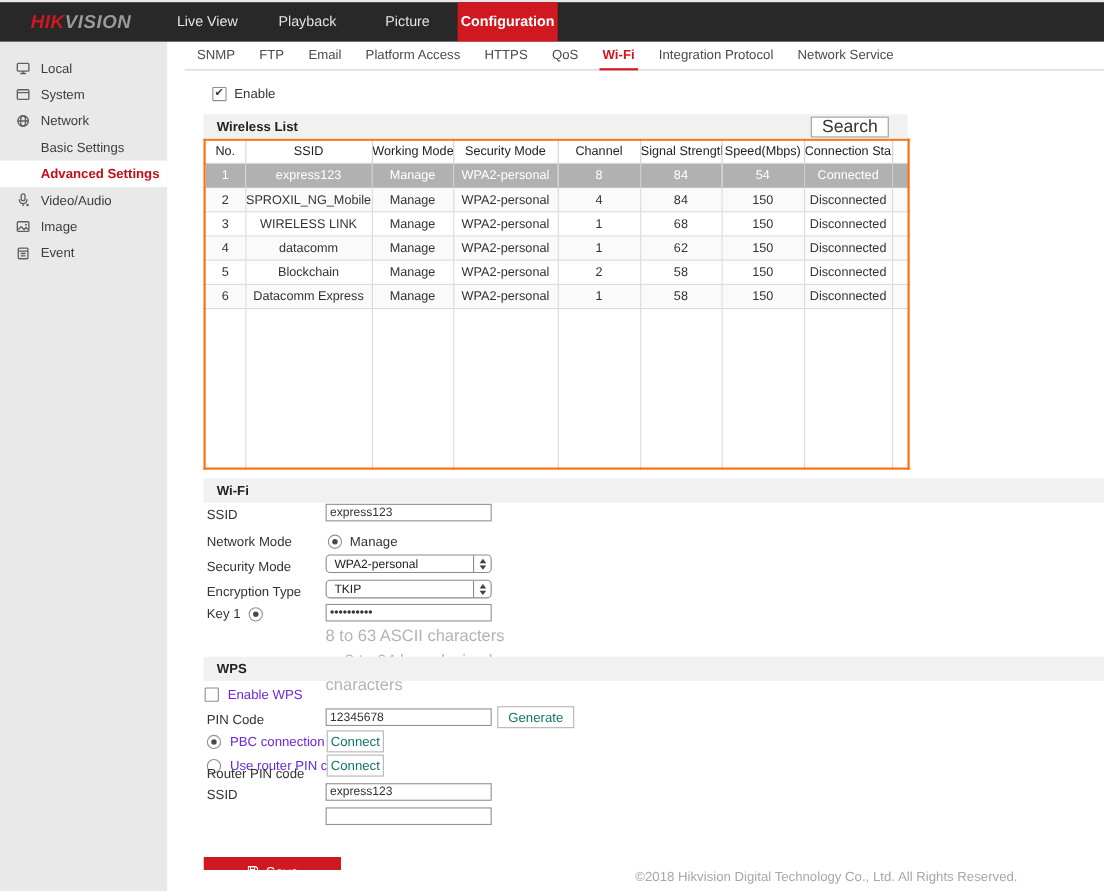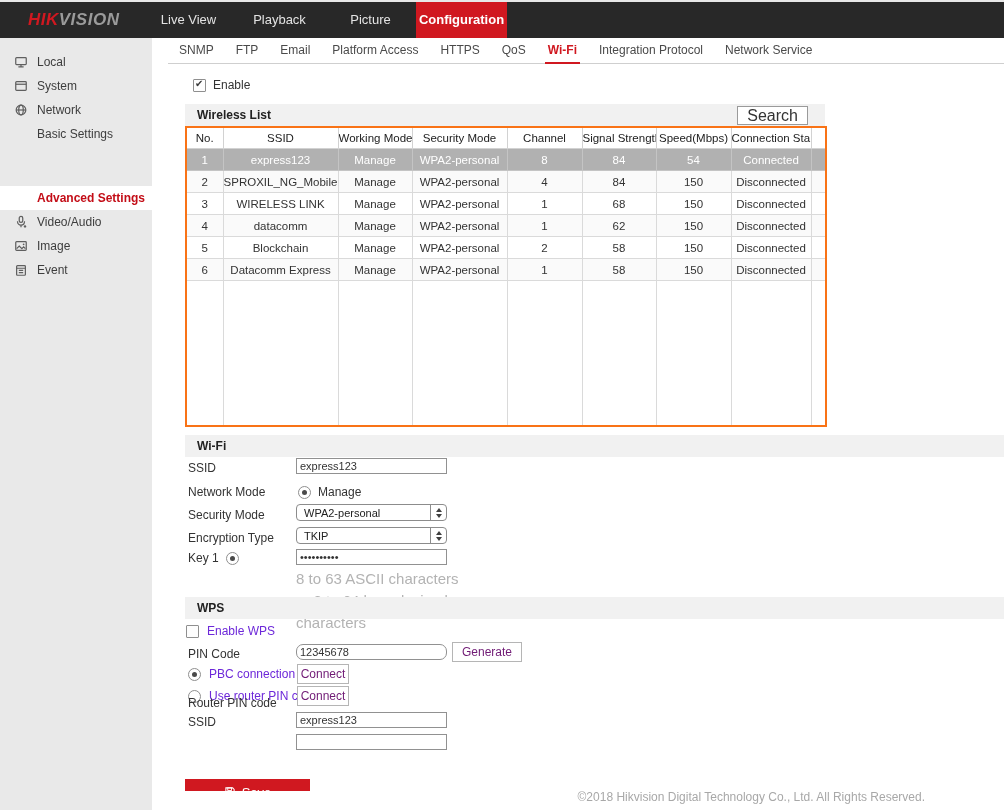--- a/index.html
+++ b/index.html
@@ -10,21 +10,21 @@
   .topnav { position:absolute; top:2px; left:0; width:100%; height:36px; background:#282828; }
   .logo { position:absolute; left:28px; top:0; line-height:36px; font-style:italic; font-weight:bold; font-size:17px; letter-spacing:.5px; }
   .logo .hik { color:#d01820; } .logo .vision { color:#9a9a9a; }
   .nav-items { position:absolute; left:143px; top:0; height:36px; display:flex; }
   .nav-item { width:91px; text-align:center; line-height:36px; color:#e3e3e3; font-size:13px; cursor:pointer; }
   .nav-item.active { background:#d01820; color:#fff; font-weight:bold; }
 
   
   .sidebar { position:absolute; left:0; top:38px; width:152px; bottom:0; background:#e9e9e9; padding-top:12px; }
   .side-item { position:relative; height:24px; line-height:24px; font-size:12px; color:#3d3d3d; padding-left:37px; cursor:pointer; }
-  .side-item.active { background:#fff; color:#c30d17; font-weight:bold;margin-top:40px; }
+  .side-item.active { background:#fff; color:#c30d17; font-weight:bold; }
   .side-item .sicon { position:absolute; left:14px; top:5px; width:14px; height:14px; }
   .side-item .sicon svg { width:14px; height:14px; display:block; }
 
   
   .content { position:absolute; left:152px; top:38px; right:0; bottom:0; background:#fff; }
   .tabs { margin-left:16px; height:25px; border-bottom:1px solid #cfcfcf; display:flex; }
   .tab { padding:0 11px; line-height:24px; font-size:12px; color:#4a4a4a; cursor:pointer; position:relative; white-space:nowrap; }
   .tab.active { color:#d01820; font-weight:bold; }
   .tab.active::after { content:""; position:absolute; left:8px; right:8px; bottom:-1px; height:2px; background:#d01820; }
 
@@ -52,21 +52,21 @@
   
   .section-bar { position:absolute; left:33px; right:0; height:22px; background:#f1f1f1; line-height:22px; font-size:12px; font-weight:bold; color:#222; padding-left:12px; }
   .flabel { position:absolute; left:36px; font-size:12px; color:#333; line-height:14px; white-space:nowrap; display:flex; align-items:center; gap:7px; }
   .finput { position:absolute; left:144px; width:151px; height:16px; border:1px solid #919191; font-size:11px; color:#333; padding:0 3px; background:#fff; font-family:inherit; box-sizing:border-box; }
   .fselect { position:absolute; left:144px; width:151px; height:17px; border:1px solid #8c8c8c; border-radius:4px; background:#fff; box-sizing:border-box; cursor:pointer; }
   .fselect .sel-text { position:absolute; left:7px; top:1px; font-size:11px; color:#222; line-height:14px; }
   .fselect .stepper { position:absolute; right:0; top:0; bottom:0; width:15px; border-left:1px solid #8c8c8c; display:flex; flex-direction:column; align-items:center; justify-content:center; gap:2px; }
   .arr-up { width:0; height:0; border-left:3px solid transparent; border-right:3px solid transparent; border-bottom:4px solid #3f3f3f; }
   .arr-down { width:0; height:0; border-left:3px solid transparent; border-right:3px solid transparent; border-top:4px solid #3f3f3f; }
   .hint { position:absolute; left:144px; top:530px; width:180px; font-size:15px; color:#b3b3b3; line-height:1.45; }
-  .gbtn { position:absolute; background:#fff; border:1px solid #b5b5b5; color:#701a75; font-size:12px; text-align:center; cursor:pointer; font-family:inherit; }
+  .gbtn { position:absolute; background:#fff; border:1px solid #b5b5b5; color:#0f766e; font-size:12px; text-align:center; cursor:pointer; font-family:inherit; }
   .chk-row { position:absolute; display:flex; align-items:center; gap:8px; font-size:12px; color:#6d28d9; }
 
   
   .save-clip { position:absolute; left:33px; top:741px; width:125px; height:12px; overflow:hidden; }
   .save-btn { width:125px; height:26px; background:#d01820; color:#fff; font-size:13px; border:none; display:flex; align-items:center; justify-content:center; gap:6px; cursor:pointer; font-family:inherit; }
   .footer { position:absolute; top:752px; right:79px; font-size:12px; color:#a8a8a8; }
 </style>
 </head>
 <body>
 
@@ -292,21 +292,21 @@
   <div class="hint">8 to 63 ASCII characters or 8 to 64 hexadecimal characters</div>
 
   <div class="section-bar" style="top:559px;">WPS</div>
 
   <div class="chk-row" style="left:34px; top:586px;">
     <span class="cb"></span>
     <span>Enable WPS</span>
   </div>
 
   <div class="flabel" style="top:609px;">PIN Code</div>
-  <input class="finput" style="top: 606px; border-radius: 7px;" value="12345678">
+  <input class="finput" style="top: 606px;" value="12345678">
   <button class="gbtn" style="left:300px; top:604px; height:18px; padding:0 9px;">Generate</button>
 
   <div class="chk-row" style="left:36px; top:629px;">
     <span class="radio on"></span>
     <span>PBC connection</span>
   </div>
   <button class="gbtn" style="left:145px; top:626px; width:50px; height:18px;">Connect</button>
 
   <div class="chk-row" style="left:36px; top:651px;">
     <span class="radio"></span>

